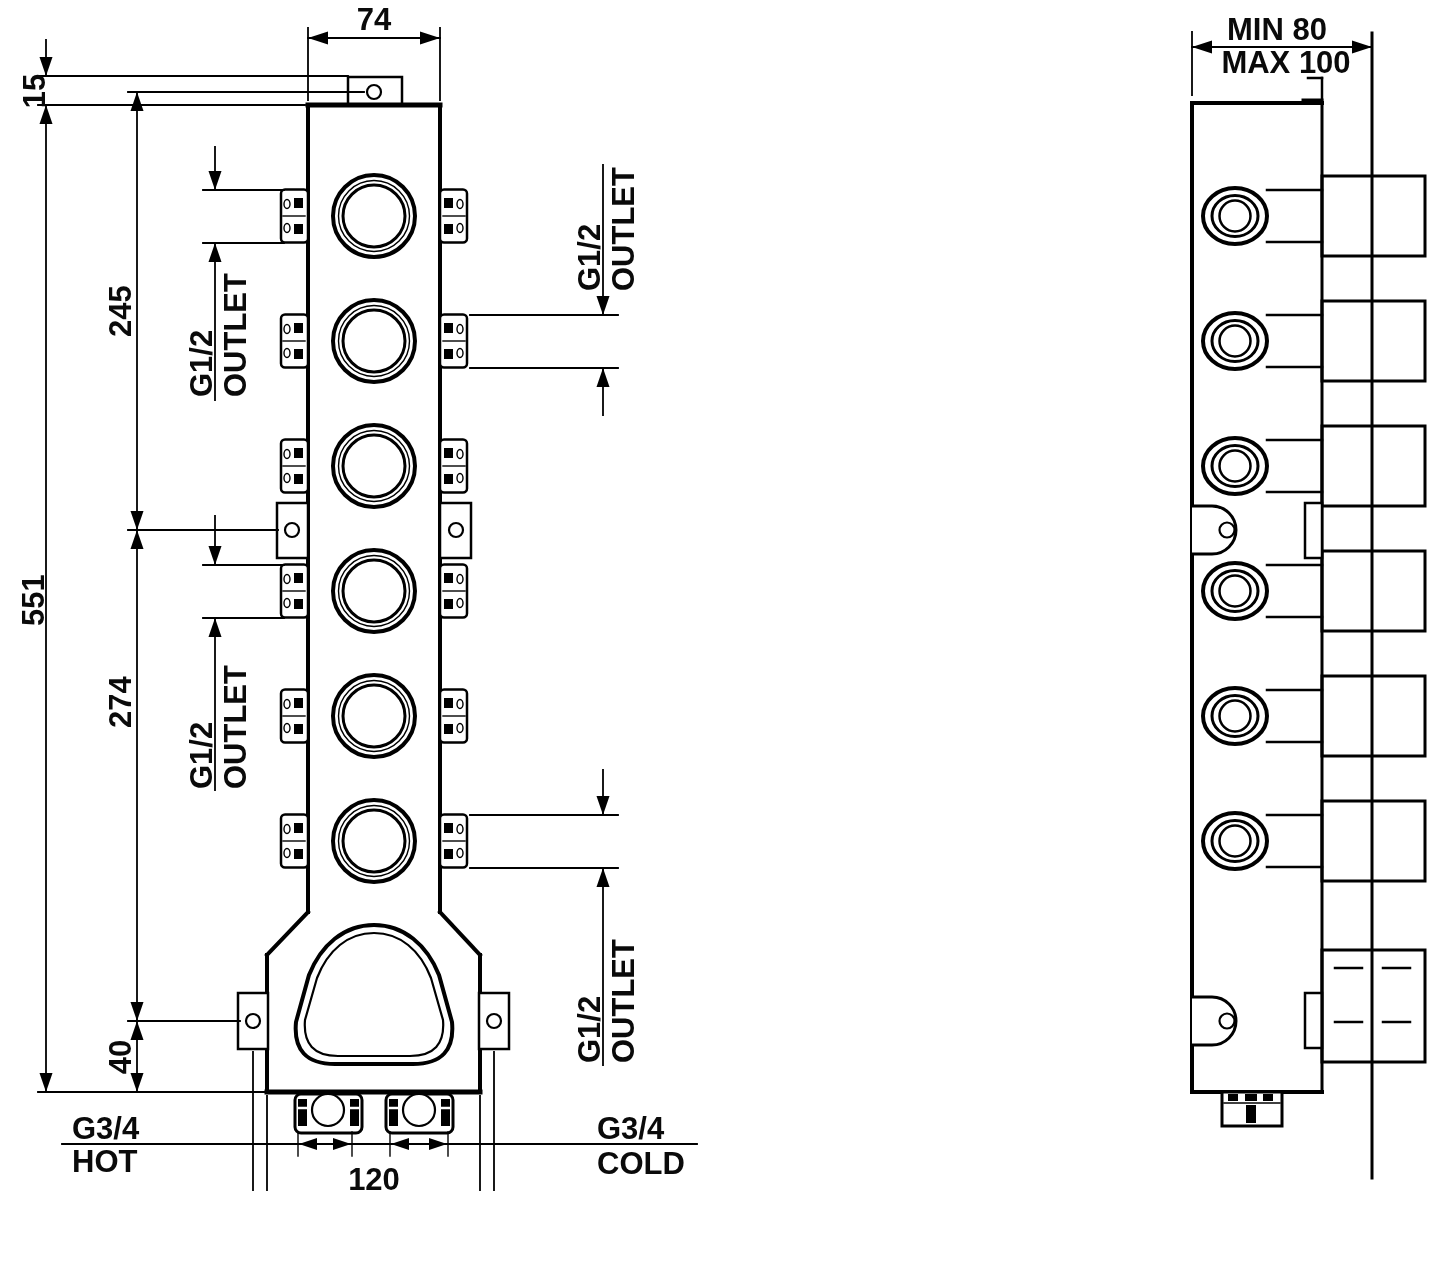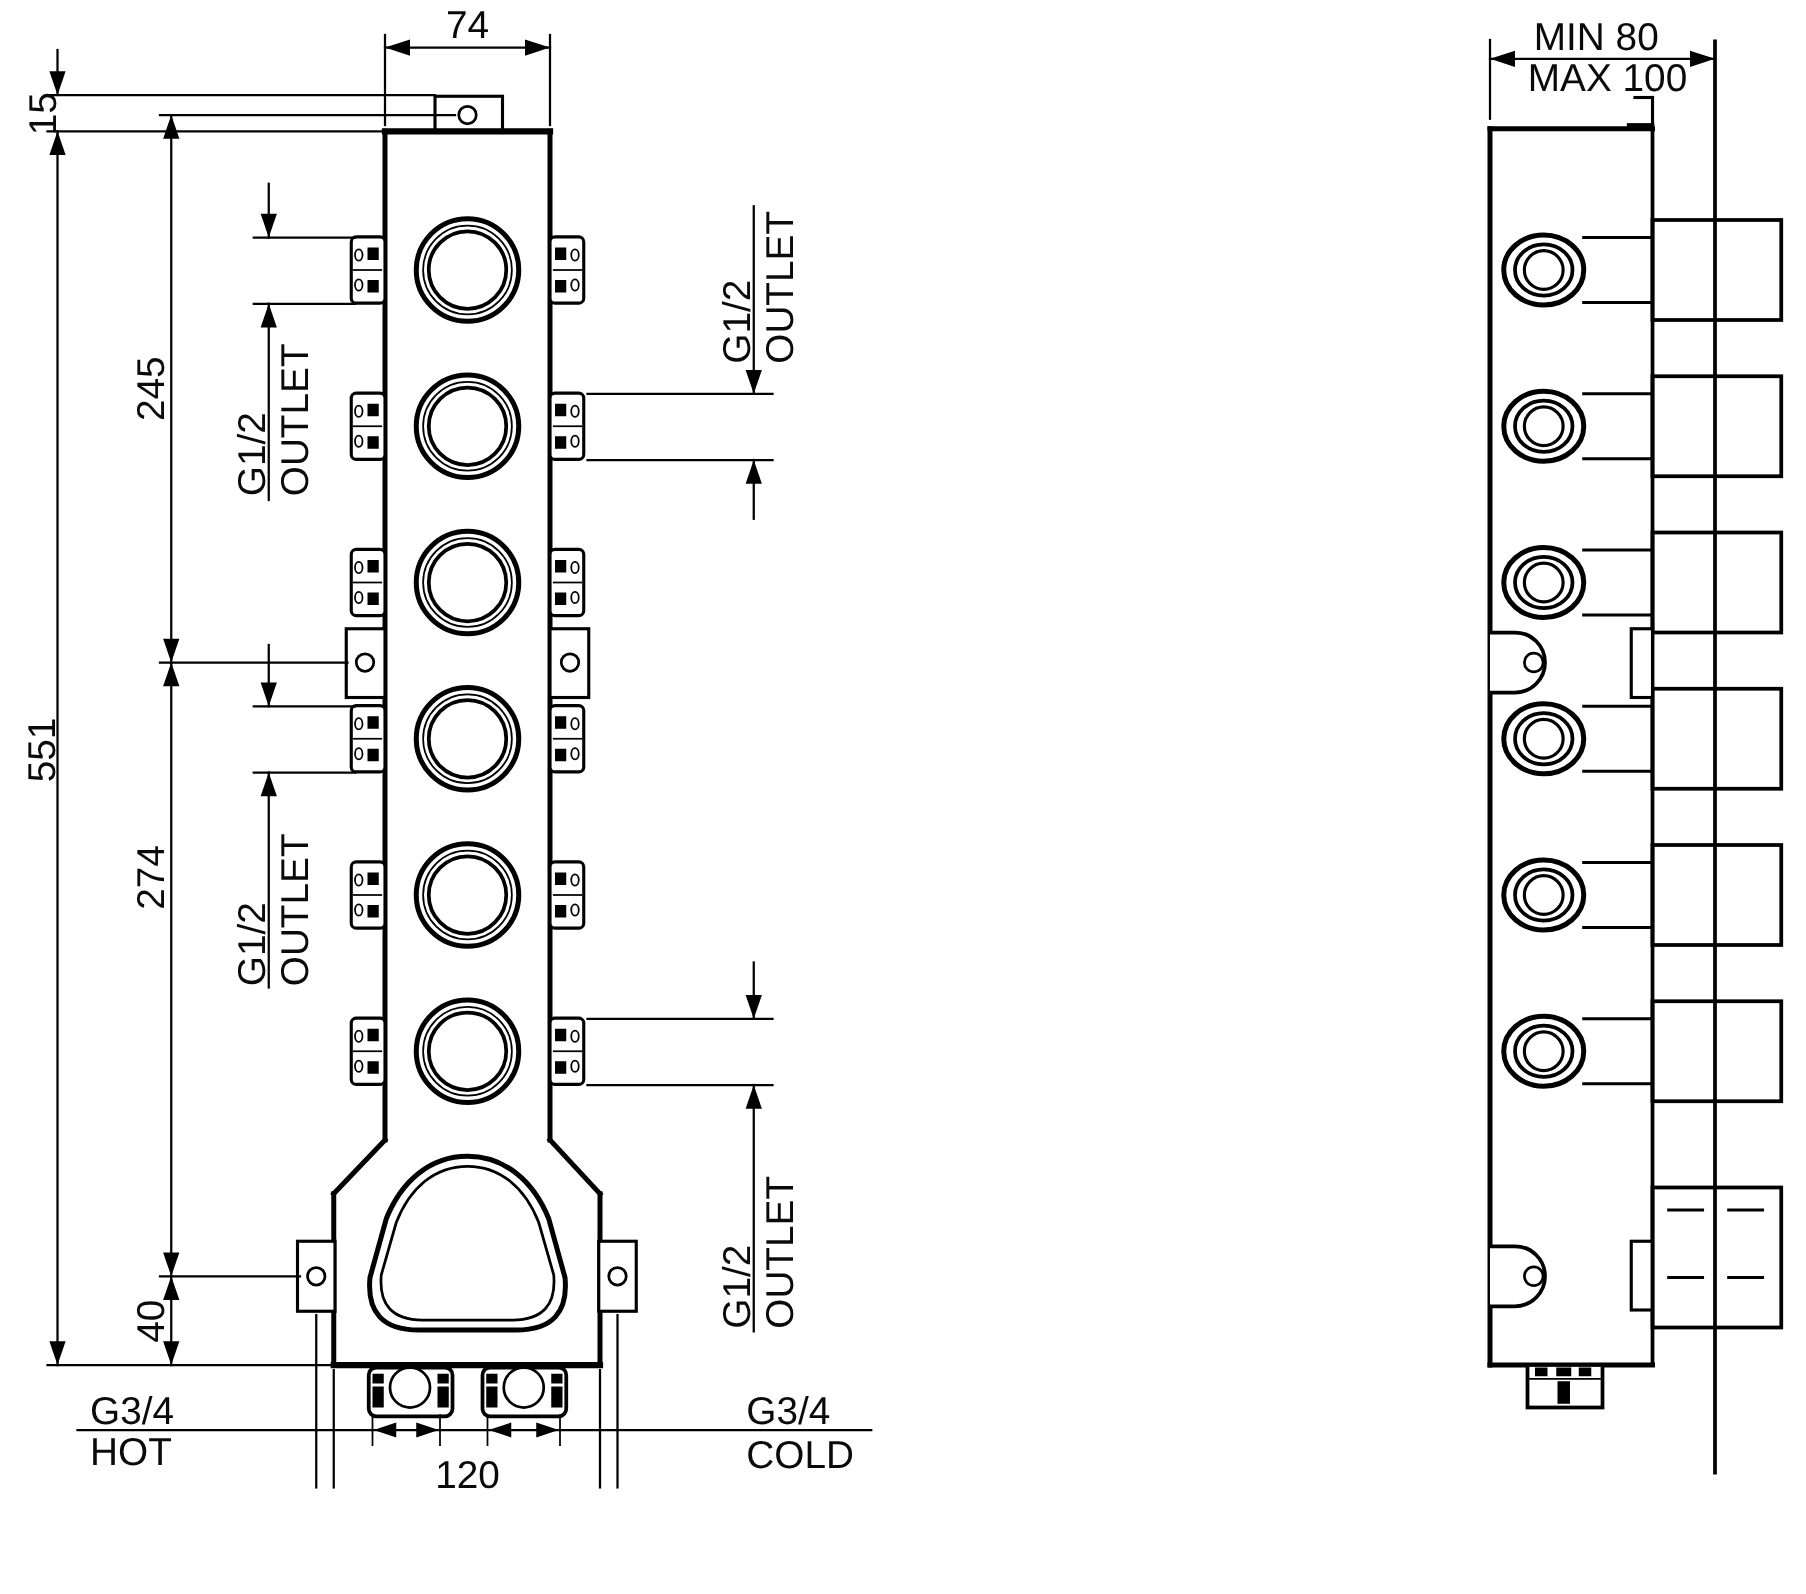--- a/index.html
+++ b/index.html
@@ -1,16 +1,16 @@
 <!DOCTYPE html>
 <html><head>
 <meta charset="utf-8">
 <style>
   html,body{margin:0;padding:0;background:#ffffff;}
-  .page{width:1445px;height:1191px;background:#fff;position:relative;overflow:hidden;}
+  .page{width:1445px;height:1191px;background:#fff;position:relative;overflow:hidden;font-weight:bold;}
   svg{display:block;}
   .ol   {stroke:#000;fill:none;stroke-width:4;  stroke-linecap:square;}
   .ol5  {stroke:#000;fill:none;stroke-width:5;  stroke-linecap:square;}
   .ol3  {stroke:#000;fill:none;stroke-width:3;  stroke-linecap:square;}
   .det  {stroke:#000;fill:none;stroke-width:2.5;stroke-linecap:square;}
   .det2 {stroke:#000;fill:none;stroke-width:2.2;stroke-linecap:square;}
   .thin {stroke:#000;fill:none;stroke-width:1.4;stroke-linecap:square;}
   .dim  {stroke:#000;fill:none;stroke-width:1.8;stroke-linecap:square;}
   .arrow{fill:#000;stroke:none;}
   .wht  {fill:#ffffff;}

